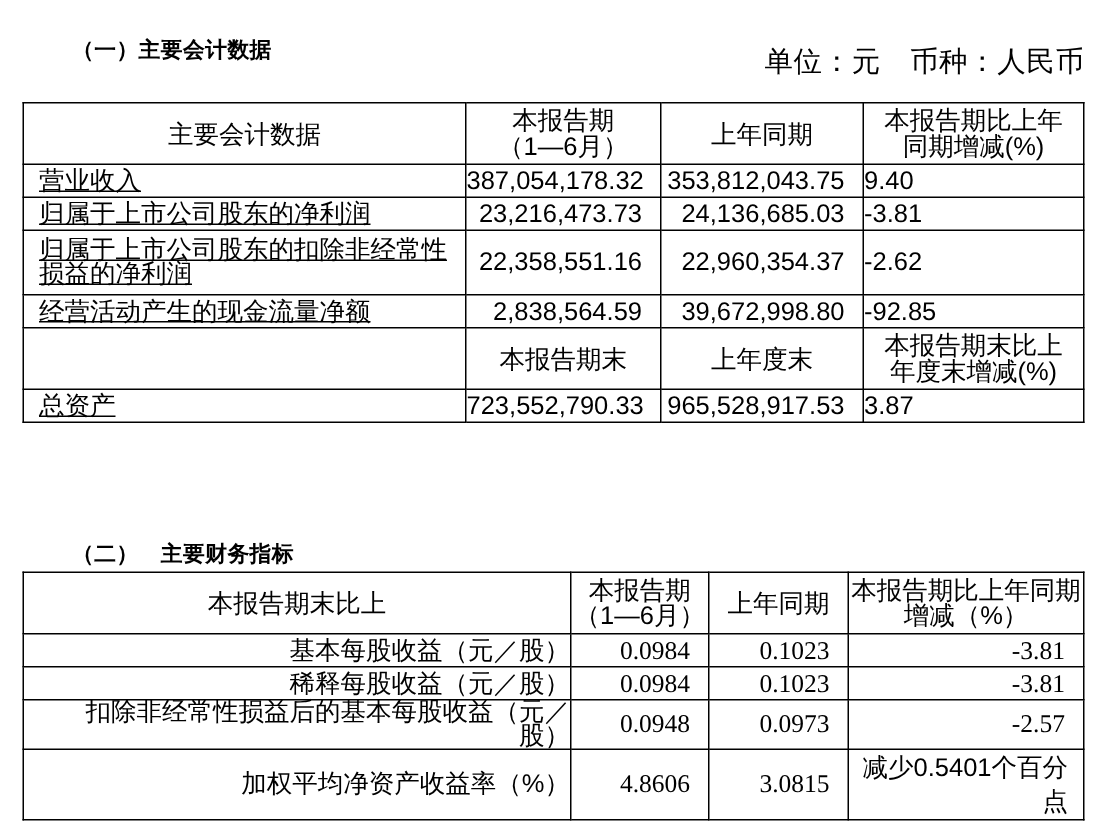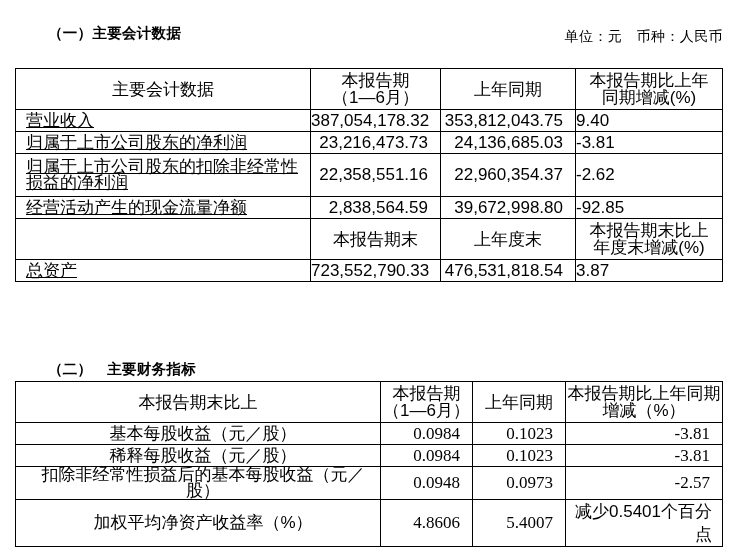--- a/index.html
+++ b/index.html
@@ -31,21 +31,21 @@
   }
   #heading-1 {
     position: absolute;
     left: 30px;
     top: 6px;
   }
   #unit-line {
     position: absolute;
     right: 14px;
     top: 28px;
-    font-size: 14px;
+    font-size: 19px;
     letter-spacing: 0.4px;
   }
   #heading-2 {
     position: absolute;
     left: 30px;
     top: 342px;
   }
   table {
     border-collapse: collapse;
     table-layout: fixed;
@@ -98,21 +98,21 @@
   }
   #table-indicators td {
     height: 21px;
   }
   #table-indicators .hdr {
     text-align: center;
     line-height: 17px;
     padding: 3px 0;
   }
   #table-indicators .rowlabel {
-    text-align: center;
+    text-align: right;
     padding-left: 10px;
     line-height: 16px;
     margin-top: 48px;
   }
   #table-indicators .num {
     text-align: right;
     padding-right: 12px;
     font-family: Liberation Serif, serif;
   }
   #table-indicators .txt {
@@ -185,21 +185,21 @@
         <td class="hdr">
           <div>本报告期末比上</div>
           <div>年度末增减(%)</div>
         </td>
       </tr>
 
 
       <tr>
         <td class="rowlabel">总资产</td>
         <td class="num">723,552,790.33</td>
-        <td class="num">476,531,818.54</td>
+        <td class="num">965,528,917.53</td>
         <td class="numpct">3.87</td>
       </tr>
     </tbody>
   </table>
 
   <div class="section-heading" id="heading-2">（二）　主要财务指标</div>
 
   <table id="table-indicators">
     <colgroup>
       <col style="width:365px">
@@ -238,20 +238,20 @@
       <tr>
         <td class="rowlabel">扣除非经常性损益后的基本每股收益（元／股）</td>
         <td class="num">0.0948</td>
         <td class="num">0.0973</td>
         <td class="num">-2.57</td>
       </tr>
 
       <tr>
         <td class="rowlabel">加权平均净资产收益率（%）</td>
         <td class="num">4.8606</td>
-        <td class="num">5.4007</td>
+        <td class="num">3.0815</td>
         <td class="txt">减少0.5401个百分点</td>
       </tr>
 
     </tbody>
   </table>
 
 </div>
 
 </body></html>

